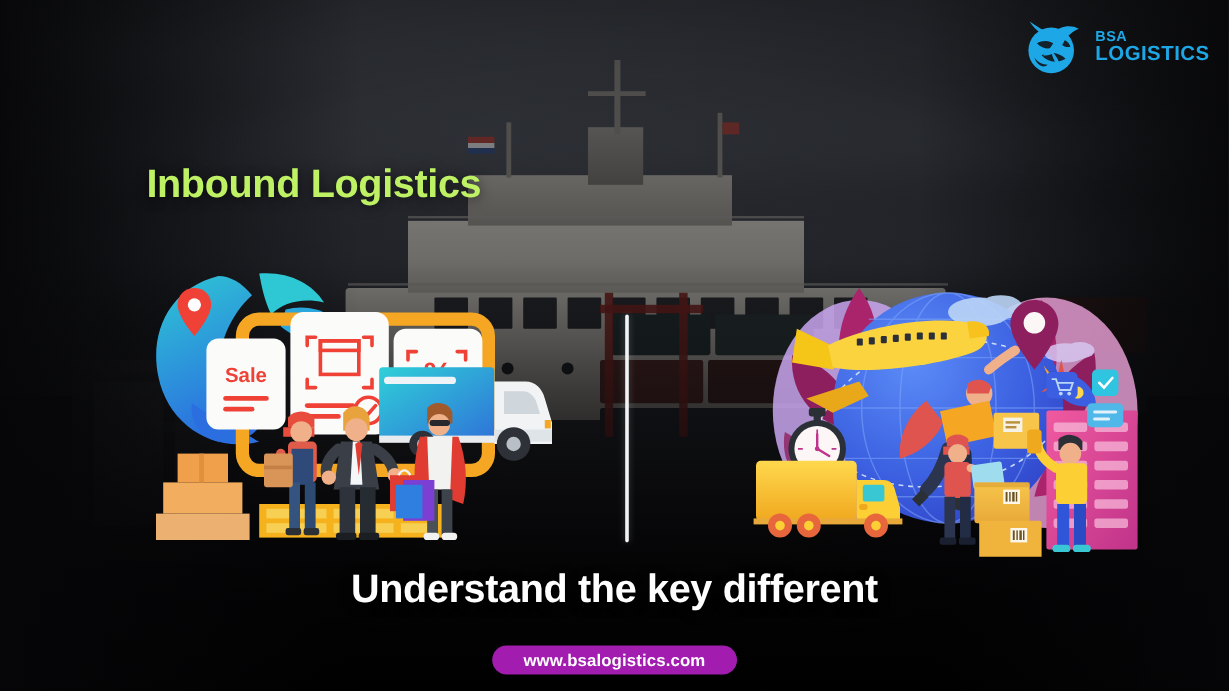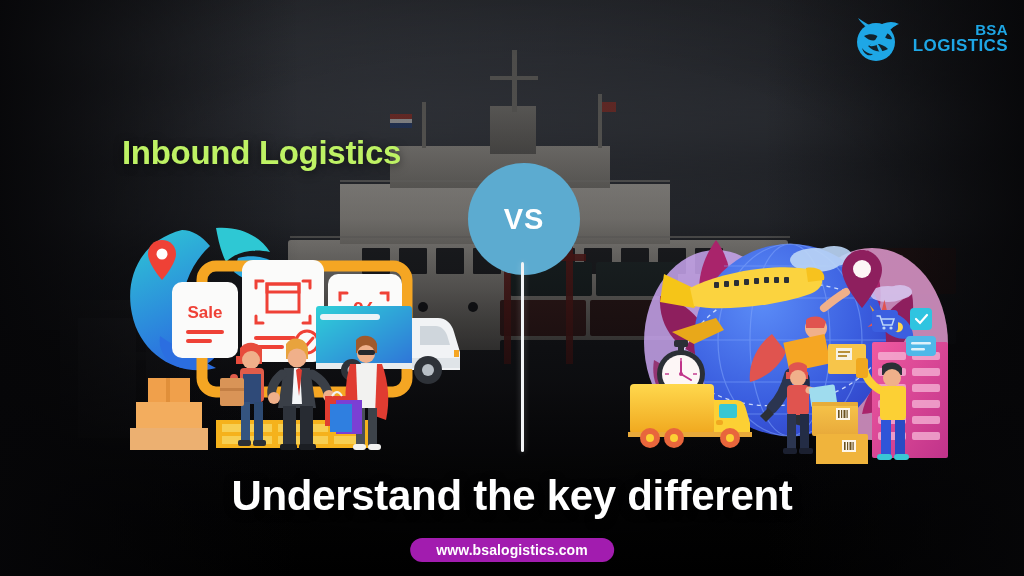--- a/index.html
+++ b/index.html
@@ -86,21 +86,21 @@
     position:absolute;right:0;top:0;width:260px;height:576px;
     background:linear-gradient(270deg,rgba(6,6,8,.88),rgba(6,6,8,0));
   }
 
   
   .fg{position:absolute;inset:0;}
 
   .logo{position:absolute;right:16px;top:12px;display:flex;align-items:center;gap:9px;}
   .logo-mark{width:52px;height:52px;flex:0 0 auto;}
   .logo-text{line-height:1.0;color:#1ea7e6;font-weight:700;letter-spacing:.4px;}
-  .logo-text .l1{font-size:15px;display:block;text-align:right;}
+  .logo-text .l1{font-size:12px;display:block;}
   .logo-text .l2{font-size:17px;display:block;}
 
   .title{
     position:absolute;top:134px;color:#bef264;font-weight:700;font-size:33px;
     letter-spacing:-.3px;text-shadow:0 2px 10px rgba(0,0,0,.55);white-space:nowrap;
   }
   .title-left{left:122px;}
   .title-right{left:617px;}
 
   .vs-badge{
@@ -108,21 +108,21 @@
     background:#5cabd0;display:flex;align-items:center;justify-content:center;
     color:#fff;font-weight:700;font-size:29px;letter-spacing:1px;
   }
   .divider{
     position:absolute;left:521px;top:262px;width:3px;height:190px;background:#f2f4f6;
     border-radius:2px;box-shadow:0 0 6px rgba(255,255,255,.25);
   }
 
   .subtitle{
     position:absolute;left:0;right:0;top:472px;text-align:center;color:#fff;
-    font-weight:700;font-size:42px;letter-spacing:-.3px;
+    font-weight:700;font-size:33px;letter-spacing:-.3px;
     text-shadow:0 2px 10px rgba(0,0,0,.6);
   }
 
   .urlpill{
     position:absolute;left:50%;transform:translateX(-50%);top:538px;
     background:#a21caf;color:#fff;border-radius:16px;padding:4px 26px;
     font-weight:700;font-size:14px;letter-spacing:.1px;
   }
 
   .illus{position:absolute;}
@@ -593,20 +593,19 @@
         <path d="M24 30 c4 4 7 9 8 14 c-4 -2 -7 -7 -8 -14Z" fill="#1ea7e6"></path>
       </svg>
       <span class="logo-text">
         <span class="l1">BSA</span>
         <span class="l2">LOGISTICS</span>
       </span>
     </div>
 
     <div class="title title-left">Inbound Logistics</div>
 
-    <div class="vs-badge">VS</div>
     <div class="divider"></div>
 
     <div class="subtitle">Understand the key different</div>
 
     <div class="urlpill">www.bsalogistics.com</div>
   </div>
 </div>
 
 </body></html>

